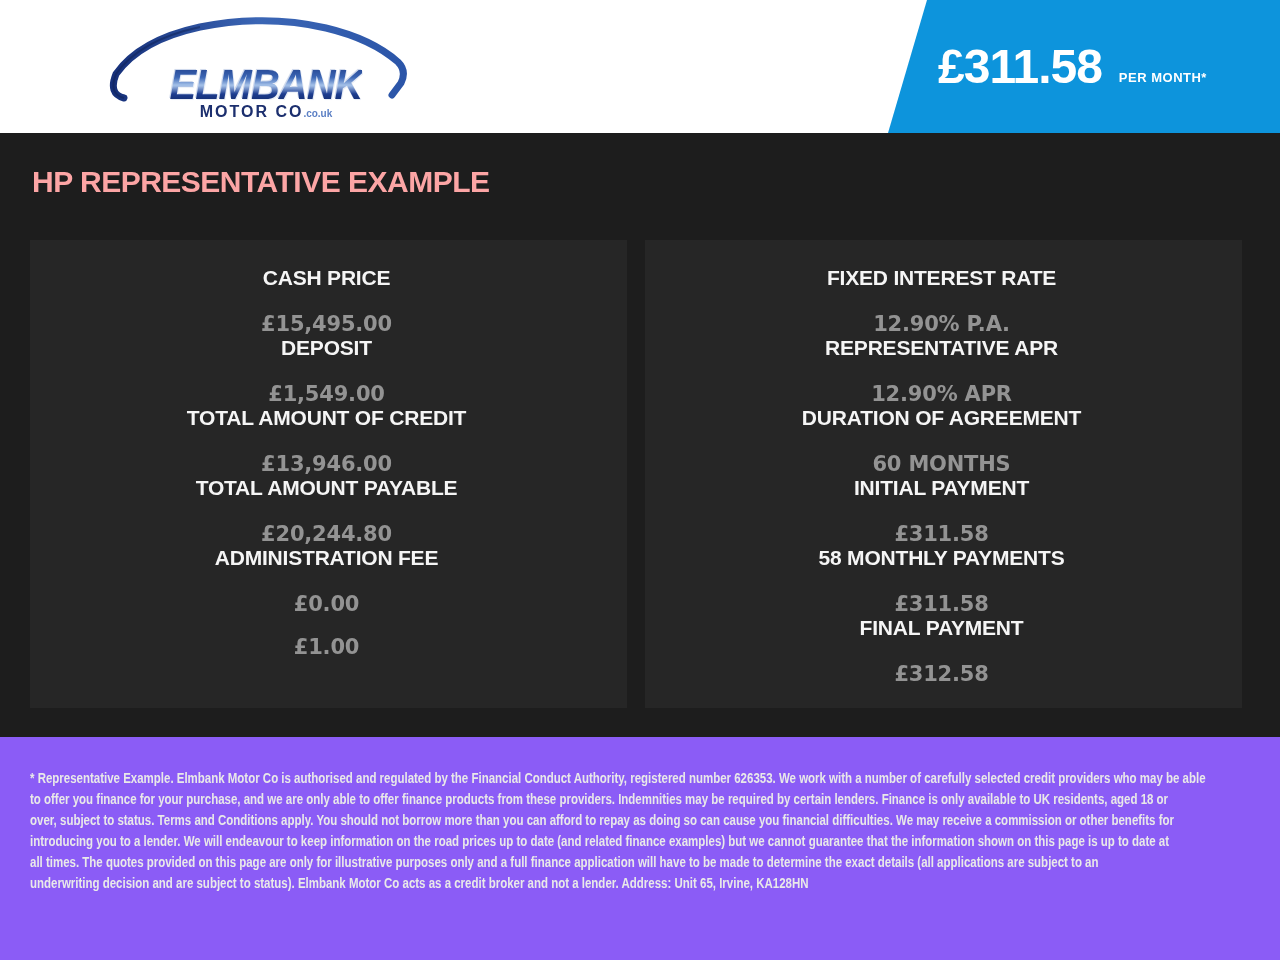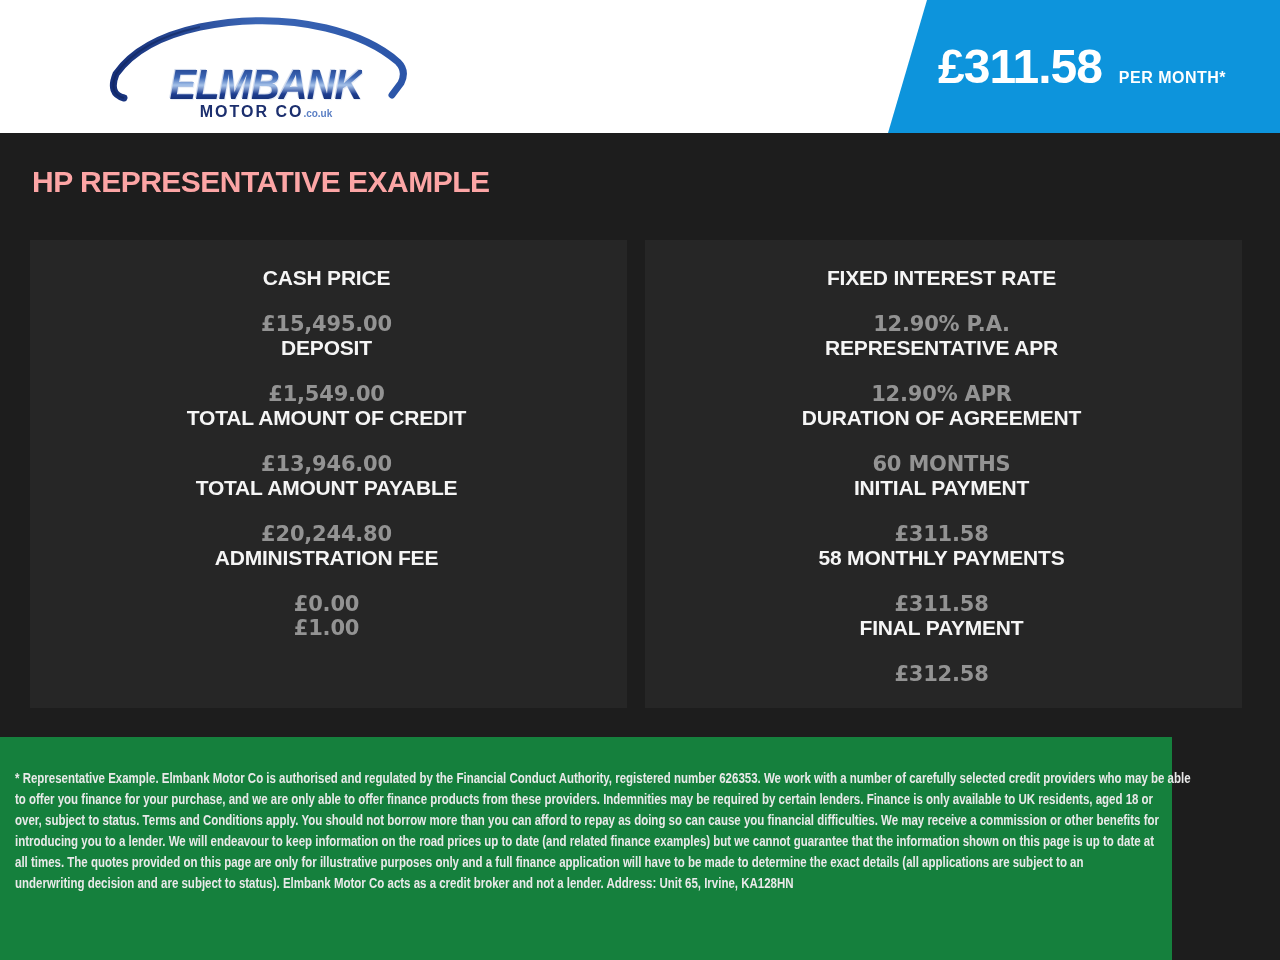--- a/index.html
+++ b/index.html
@@ -42,21 +42,21 @@
     position: absolute; left: 888px; top: 0; width: 392px; height: 133px;
     background: #0d94dc;
     clip-path: polygon(39px 0, 100% 0, 100% 100%, 0 100%);
     display: flex; align-items: center; padding-left: 50px;
   }
   .banner-price {
     color: #ffffff; font-size: 48px; font-weight: bold; letter-spacing: -1px;
     line-height: 1;
   }
   .banner-per {
-    color: #ffffff; font-size: 16px; font-weight: bold; letter-spacing: 0.5px;
+    color: #ffffff; font-size: 13px; font-weight: bold; letter-spacing: 0.5px;
     margin-left: 17px; margin-top: 22px; line-height: 1;
   }
   
   .page-title {
     position: absolute; left: 32px; top: 168px;
     color: #fca5a5; font-size: 30px; font-weight: bold; letter-spacing: -0.5px;
     line-height: 28px;
   }
   
   .panel {
@@ -69,27 +69,27 @@
   .finance-row {
     height: 70px; display: flex; align-items: center; justify-content: space-between; flex-direction: column;
   }
   .row-label {
     color: #f5f5f5; font-size: 21px; font-weight: bold; letter-spacing: -0.2px;
     white-space: nowrap;
   }
   .row-value {
     color: #939393; font-size: 21px; font-weight: bold; letter-spacing: -0.2px;
     font-family: "DejaVu Sans", sans-serif;
-    white-space: nowrap; text-align: right;
+    white-space: nowrap; text-align: right; margin-top: 19px;
   }
   
   .fineprint {
-    position: absolute; left: 0; top: 737px; width: 1172px; height: 223px;
-    background: #15803d;
-    padding: 31px 0 0 15px;
+    position: absolute; left: 0; top: 737px; width: 1280px; height: 223px;
+    background: #8b5cf6;
+    padding: 31px 0 0 30px;
   }
   .fineprint-line {
     color: #e9e9e9; font-size: 14px; font-weight: bold;
     line-height: 21px; height: 21px;
     white-space: nowrap;
     transform: scaleX(0.82); transform-origin: 0 50%;
   }
 </style>
 </head>
 <body>

